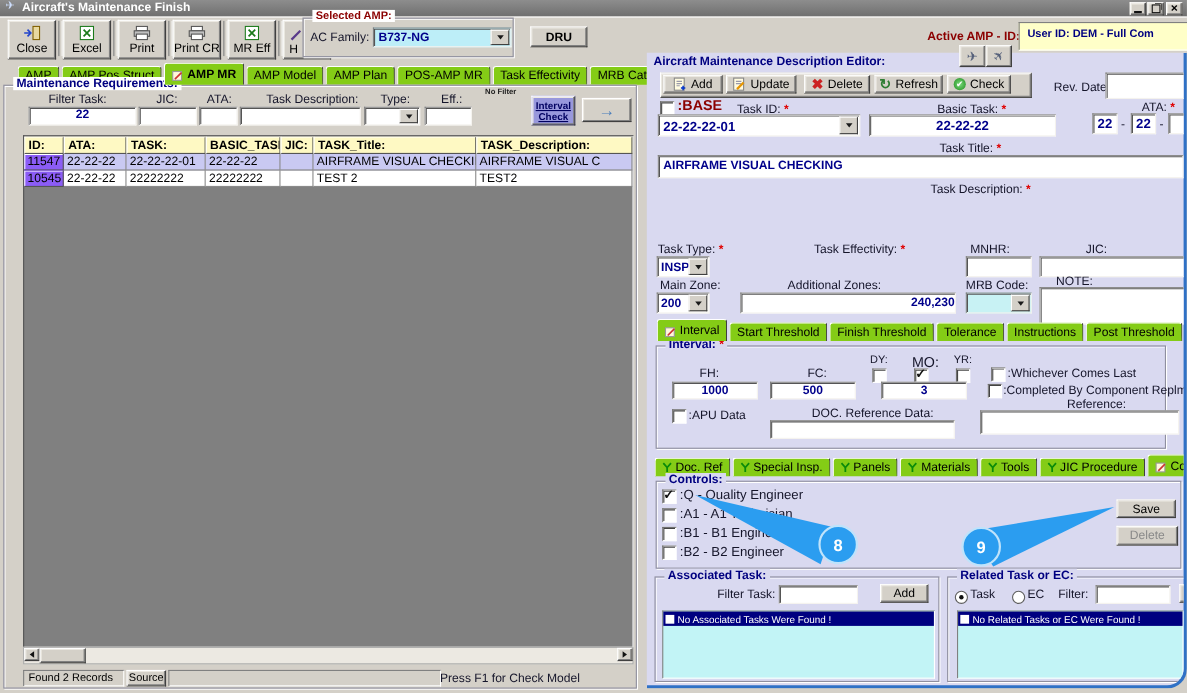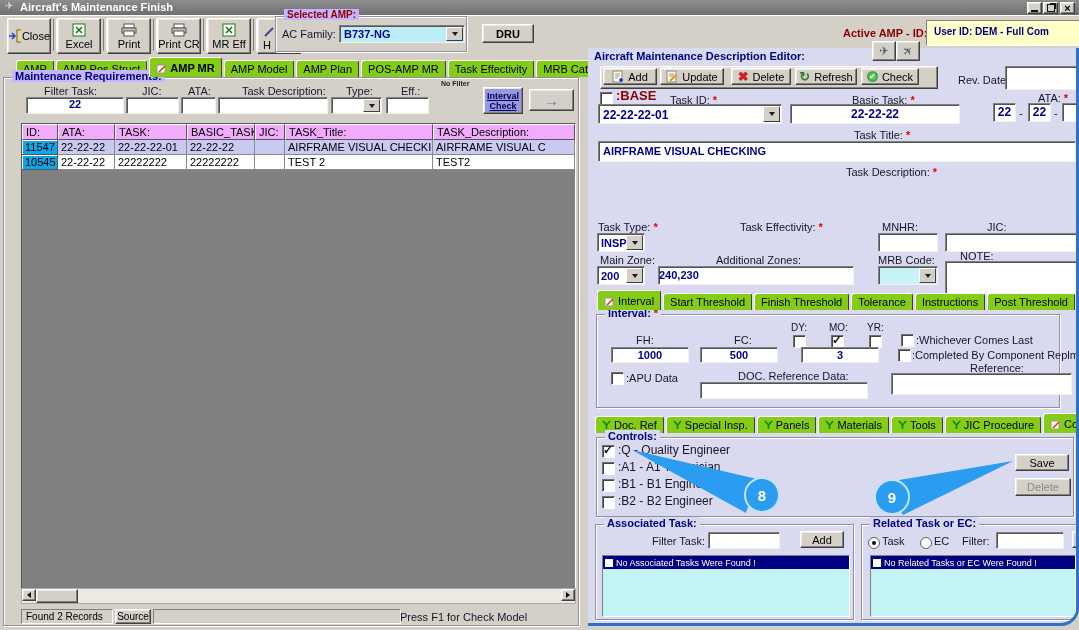--- a/index.html
+++ b/index.html
@@ -8,42 +8,42 @@
   .abs{position:absolute}
   .raised{background:#d4d0c8;border:1px solid;border-color:#ffffff #404040 #404040 #ffffff;
           box-shadow:inset -1px -1px 0 #808080,inset 1px 1px 0 #ece9e2}
   .btn{background:#d4d0c8;border:1px solid;border-color:#ffffff #404040 #404040 #ffffff;
        box-shadow:inset -1px -1px 0 #808080,inset 1px 1px 0 #ece9e2;
        display:flex;align-items:center;justify-content:center;cursor:default;box-sizing:border-box}
   .sunken{background:#fff;border:1px solid;border-color:#808080 #f4f2ee #f4f2ee #808080;
           box-shadow:inset 1px 1px 0 #555;box-sizing:border-box;overflow:hidden}
   .groupbox{border:1px solid #8f8f9f;box-shadow:inset 1px 1px 0 #fff,1px 1px 0 #fff;box-sizing:border-box}
   .legend{position:absolute;top:-8px;left:8px;padding:0 3px;font-weight:bold;color:#000080;white-space:nowrap}
-  .lg-gray{background:#c4b5fd}.lg-lav{background:#d9d9f0}
+  .lg-gray{background:#ffffff}.lg-lav{background:#d9d9f0}
   .lbl{position:absolute;white-space:nowrap;color:#15152a}
   .val{color:#00008b;font-weight:bold}
   .req{color:#e00000;font-weight:bold;margin-left:3px;font-size:11px}
   .darkred{color:#8b0000;font-weight:bold}
   .cb{position:absolute;width:11px;height:11px;background:#fff;border:1px solid;
       border-color:#707070 #fff #fff #707070;box-shadow:inset 1px 1px 0 #444}
   .cb.checked::after{content:"✓";position:absolute;left:0;top:-3px;font-size:12px;font-weight:bold;color:#101010}
   .radio{position:absolute;width:10px;height:10px;background:#fff;border:1px solid #606060;border-radius:50%}
   .radio.sel::after{content:"";position:absolute;left:2.5px;top:2.5px;width:4px;height:4px;border-radius:50%;background:#101010}
   .ddbtn{position:absolute;right:1px;top:1px;bottom:1px;width:15px;background:#d4d0c8;
          border:1px solid;border-color:#fff #404040 #404040 #fff;display:flex;align-items:center;justify-content:center}
   .tri{width:0;height:0;border-left:3px solid transparent;border-right:3px solid transparent;border-top:4px solid #1a1a1a}
   .tab{border:1px solid #404040;border-bottom:none;border-top-color:#fff;border-left-color:#fff;
        background:#84cc16;border-radius:3px 3px 0 0;padding:2px 6px 2px 6px;white-space:nowrap;
        display:flex;align-items:center;gap:3px;box-sizing:border-box}
   .tabrow{display:flex;align-items:flex-end;gap:2px}
   .tab.active{font-weight:bold;position:relative;z-index:2;padding-top:4px;padding-bottom:3px}
   .tc{border-right:1px solid #8a8a8a;border-bottom:1px solid #8a8a8a;padding:1px 3px;overflow:hidden;
       white-space:nowrap;box-sizing:border-box;flex:none}
-  .th{background:#f0abfc;border:1px solid;border-color:#fff #555 #555 #fff;font-weight:normal}
-  .idcell{background:#0ea5e9;border-right:1px solid #555;border-bottom:1px solid #555;
+  .th{background:#fef9c3;border:1px solid;border-color:#fff #555 #555 #fff;font-weight:bold}
+  .idcell{background:#8b5cf6;border-right:1px solid #555;border-bottom:1px solid #555;
           box-shadow:inset 1px 1px 0 #fff}
   .row{display:flex}
   .statusbox{background:#d4d0c8;border:1px solid;border-color:#808080 #fff #fff #808080;
              box-sizing:border-box;overflow:hidden;white-space:nowrap;padding:1px 4px}
   .sep{position:absolute;top:3px;width:2px;height:32px;border-left:1px solid #808080;border-right:1px solid #fff}
   .glyph{display:inline-block;line-height:1}
   svg{display:block}
 </style>
 </head>
 <body>
@@ -62,21 +62,21 @@
   </div>
 </div>
 
 <div class="abs" style="left:0;top:15px;width:1079px;height:42px;border-top:1px solid #fff;">
   <div class="sep" style="left:53px"></div>
     <div class="sep" style="left:103px"></div>
   <div class="sep" style="left:153px"></div>
     <div class="sep" style="left:203px"></div>
     <div class="sep" style="left:253px"></div>
 
-  <div class="abs btn" style="left:7px;top:2px;width:44px;height:36px;flex-direction:row;gap:1px">
+  <div class="abs btn" style="left:7px;top:2px;width:44px;height:36px;flex-direction:column;gap:1px">
     <svg width="16" height="14">
         <rect x="9" y="1" width="6" height="12" fill="#e8d9a0" stroke="#806000"></rect>
         <path d="M1 7 h6 M4 4 l3 3 -3 3" stroke="#2244cc" stroke-width="1.5" fill="none"></path>
       </svg>
     <span>Close</span>
   </div>
   <div class="abs btn" style="left:57px;top:2px;width:44px;height:36px;flex-direction:column;gap:1px">
     <svg width="14" height="14">
         <rect x="1" y="1" width="12" height="12" fill="#fff" stroke="#1a7a1a"></rect>
         <path d="M4 4 L10 10 M10 4 L4 10" stroke="#1a7a1a" stroke-width="1.6"></path>
@@ -339,21 +339,21 @@
   <span class="lbl" style="left:128px;top:206px">Additional Zones:</span>
   <span class="lbl" style="left:290px;top:206px">MRB Code:</span>
   <span class="lbl" style="left:372px;top:202px">NOTE:</span>
 
   <div class="abs sunken" style="left:9px;top:218px;width:48px;height:19px">
     <span class="val" style="position:absolute;left:3px;top:3px">200</span>
     <div class="ddbtn">
         <div class="tri"></div>
       </div>
   </div>
-  <div class="abs sunken" style="left:70px;top:218px;width:196px;height:19px;text-align:left">
+  <div class="abs sunken" style="left:85px;top:218px;width:196px;height:19px;text-align:right">
     <span class="val" style="line-height:17px">240,230</span>
   </div>
   <div class="abs sunken" style="left:290px;top:218px;width:60px;height:19px;background:#c8f2f4">
     <div class="ddbtn">
         <div class="tri"></div>
       </div>
   </div>
   <div class="abs sunken" style="left:357px;top:213px;width:134px;height:34px"></div>
 
   <div class="abs tabrow" style="left:9px;top:244px;height:18px">
@@ -379,21 +379,21 @@
     <div class="tab">
         <span>Post Threshold</span>
       </div>
     <div class="tab"></div>
   </div>
 
   <div class="abs groupbox" style="left:8px;top:266px;width:464px;height:94px">
     <span class="legend lg-lav"><span>Interval:</span><span class="req">*</span></span>
   </div>
   <span class="lbl" style="left:203px;top:274px;font-size:10px">DY:</span>
-  <span class="lbl" style="left:241px;top:274px;font-size:10px">MO:</span>
+  <span class="lbl" style="left:241px;top:274px;font-size:13px">MO:</span>
   <span class="lbl" style="left:279px;top:274px;font-size:10px">YR:</span>
   <div class="cb" style="left:205px;top:287px"></div>
   <div class="cb checked" style="left:243px;top:287px"></div>
   <div class="cb" style="left:281px;top:287px"></div>
   <span class="lbl" style="left:48px;top:286px">FH:</span>
   <span class="lbl" style="left:146px;top:286px">FC:</span>
   <div class="abs sunken" style="left:23px;top:299px;width:78px;height:16px;text-align:center">
     <span class="val" style="line-height:14px">1000</span>
   </div>
   <div class="abs sunken" style="left:112px;top:299px;width:78px;height:16px;text-align:center">

